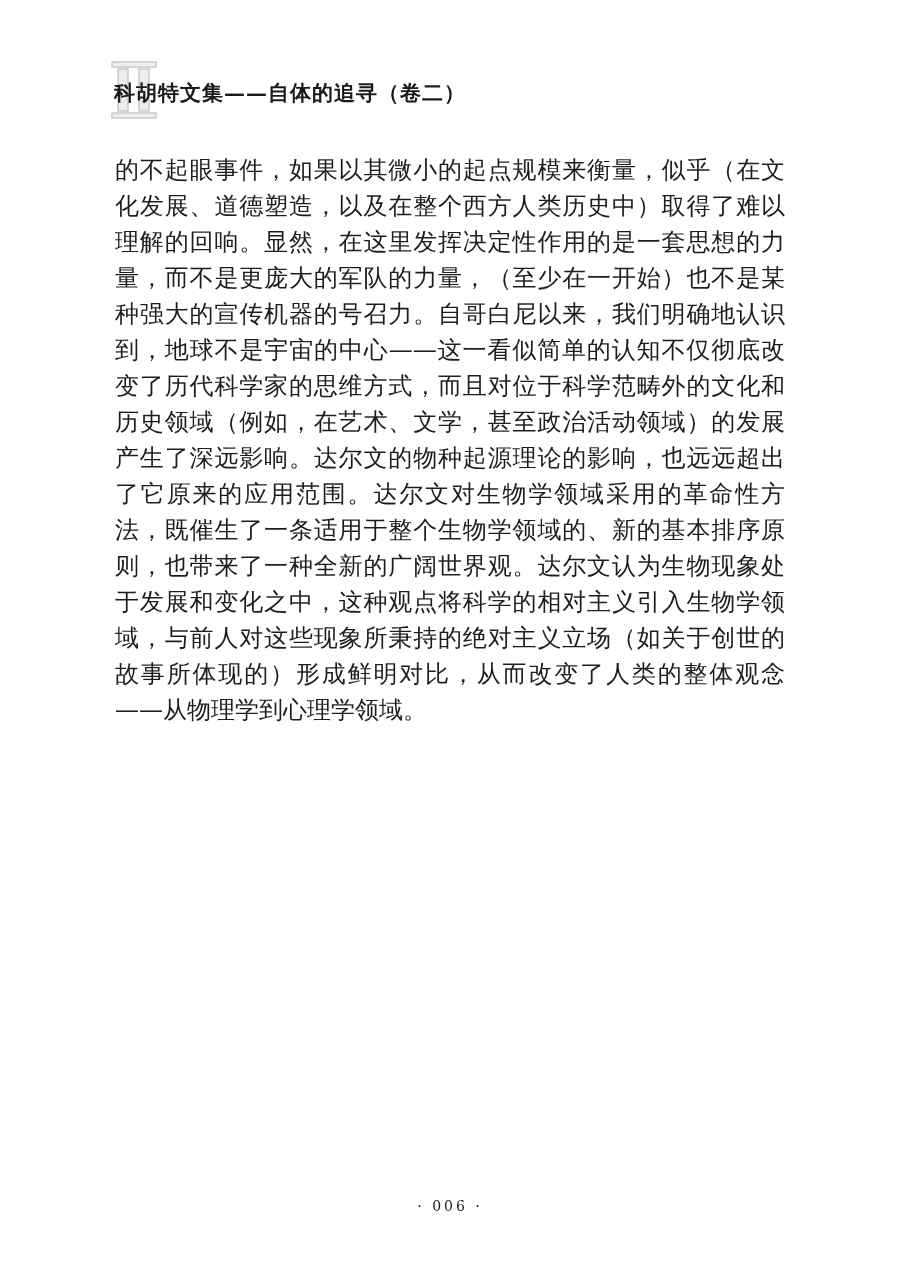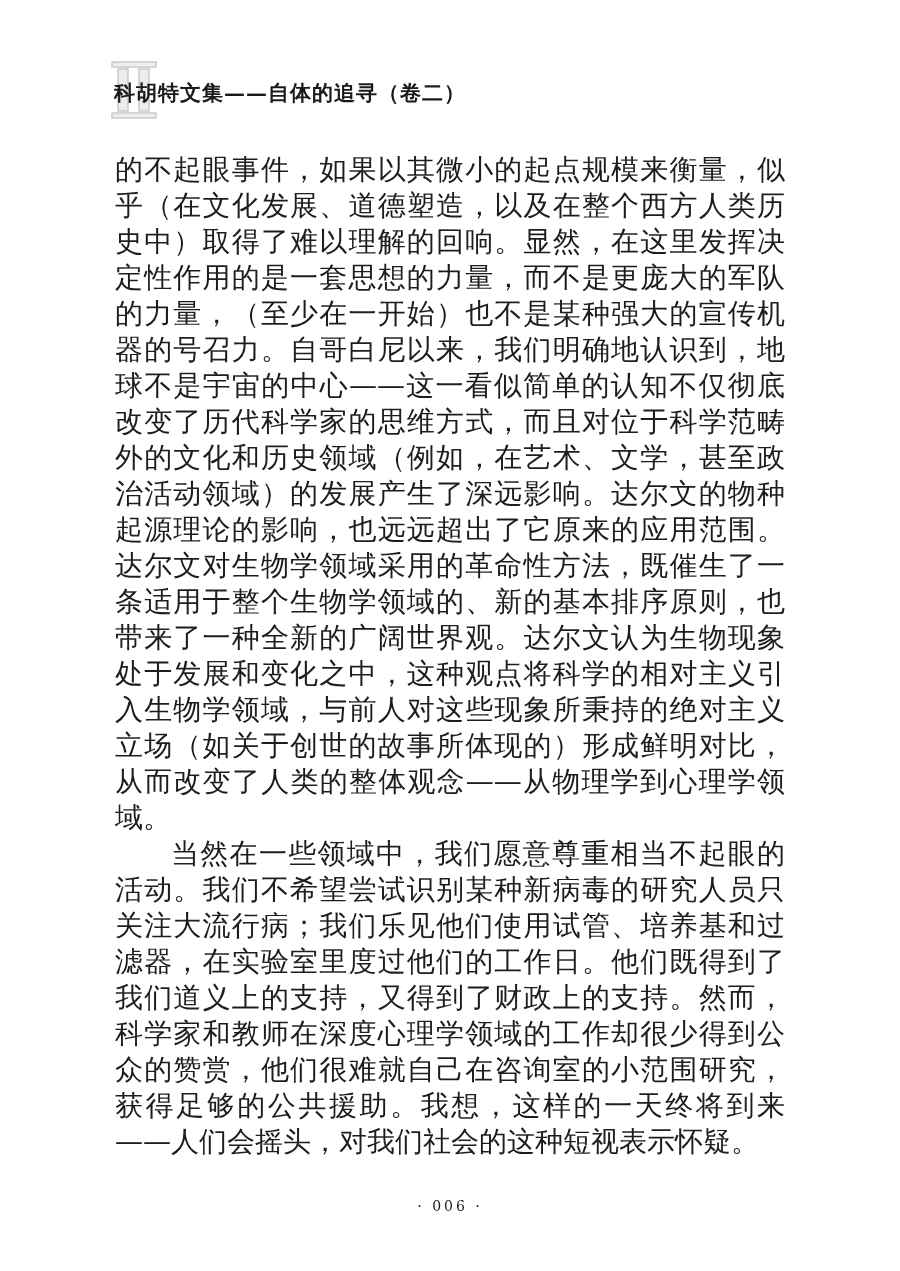--- a/index.html
+++ b/index.html
@@ -35,21 +35,21 @@
   }
   .text-block {
     position: absolute;
     left: 115px;
     top: 152px;
     width: 670px;
   }
   .text-block p {
     margin: 0;
     padding: 0;
-    font-size: 28px;
+    font-size: 24px;
     line-height: 36px;
     text-align: justify;
     text-justify: inter-ideograph;
     word-break: break-all;
     color: #1d1d1d;
   }
   .text-block p.indent {
     text-indent: 2em;
   }
   .folio {
@@ -76,18 +76,17 @@
 
     <rect x="7" y="8" width="10" height="42" fill="#ededed" stroke="#c6c6c6" stroke-width="1.4"></rect>
 
     <rect x="28" y="8" width="10" height="42" fill="#ededed" stroke="#c6c6c6" stroke-width="1.4"></rect>
   </svg>
 
   <div class="header-title">科胡特文集——自体的追寻（卷二）</div>
 
   <div class="text-block">
     <p>的不起眼事件，如果以其微小的起点规模来衡量，似乎（在文化发展、道德塑造，以及在整个西方人类历史中）取得了难以理解的回响。显然，在这里发挥决定性作用的是一套思想的力量，而不是更庞大的军队的力量，（至少在一开始）也不是某种强大的宣传机器的号召力。自哥白尼以来，我们明确地认识到，地球不是宇宙的中心——这一看似简单的认知不仅彻底改变了历代科学家的思维方式，而且对位于科学范畴外的文化和历史领域（例如，在艺术、文学，甚至政治活动领域）的发展产生了深远影响。达尔文的物种起源理论的影响，也远远超出了它原来的应用范围。达尔文对生物学领域采用的革命性方法，既催生了一条适用于整个生物学领域的、新的基本排序原则，也带来了一种全新的广阔世界观。达尔文认为生物现象处于发展和变化之中，这种观点将科学的相对主义引入生物学领域，与前人对这些现象所秉持的绝对主义立场（如关于创世的故事所体现的）形成鲜明对比，从而改变了人类的整体观念——从物理学到心理学领域。</p>
-    <p class="indent">当然在一些领域中，我们愿意尊重相当不起眼的活动。我们不希望尝试识别某种新病毒的研究人员只关注大流行病；我们乐见他们使用试管、培养基和过滤器，在实验室里度过他们的工作日。他们既得到了我们道义上的支持，又得到了财政上的支持。然而，科学家和教师在深度心理学领域的工作却很少得到公众的赞赏，他们很难就自己在咨询室的小范围研究，获得足够的公共援助。我想，这样的一天终将到来——人们会摇头，对我们社会的这种短视表示怀疑。</p>
   </div>
 
   <div class="folio">· 006 ·</div>
 
 </div>
 
 </body></html>

